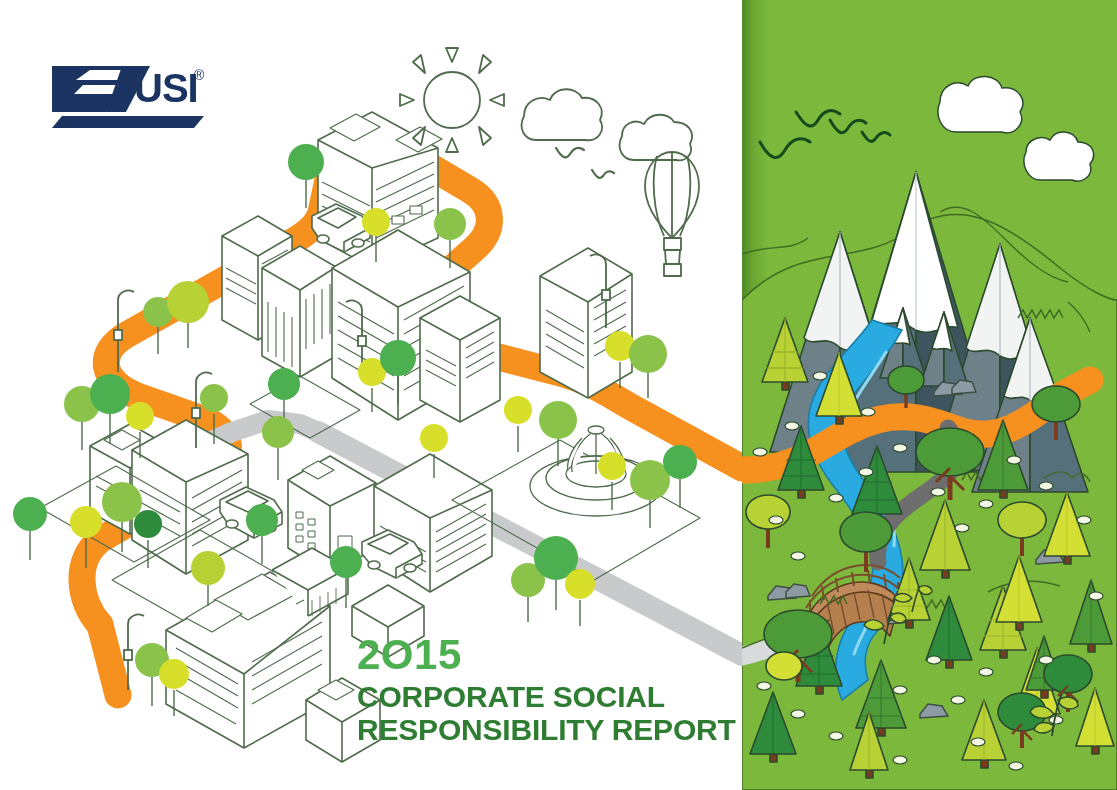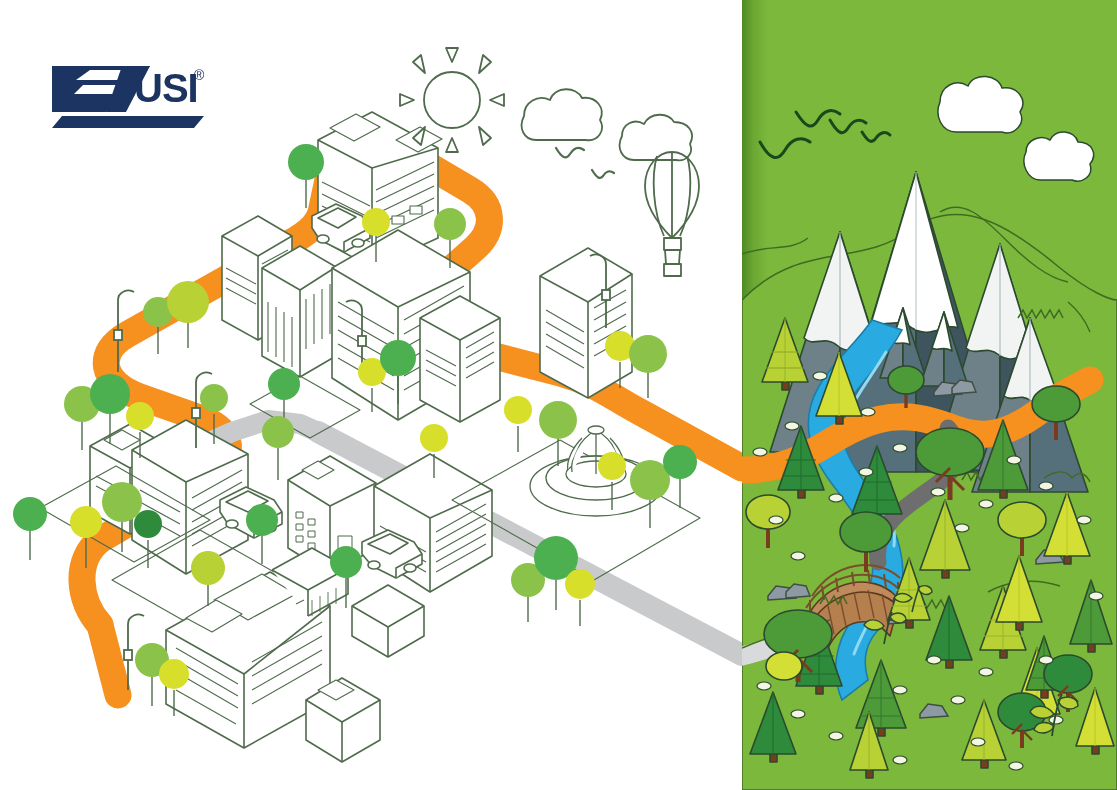--- a/index.html
+++ b/index.html
@@ -757,14 +757,19 @@
 
         <path d="M10,58 L152,58 L142,70 L0,70 Z"></path>
 
         <path d="M70,8 L98,8 L74,54 L54,54 Z"></path>
       </g>
       <text x="82" y="44" font-family="'Liberation Sans', sans-serif" font-size="40" font-weight="bold" fill="#1C3461" letter-spacing="-1">USI</text>
       <text x="142" y="22" font-family="'Liberation Sans', sans-serif" font-size="14" fill="#1C3461">®</text>
     </svg>
   </div>
 
+  <div class="title-block">
+    <div class="year">2O15</div>
+    <div class="rep-line">CORPORATE SOCIAL</div>
+    <div class="rep-line">RESPONSIBILITY REPORT</div>
+  </div>
 
 </div>
 
 </body></html>

